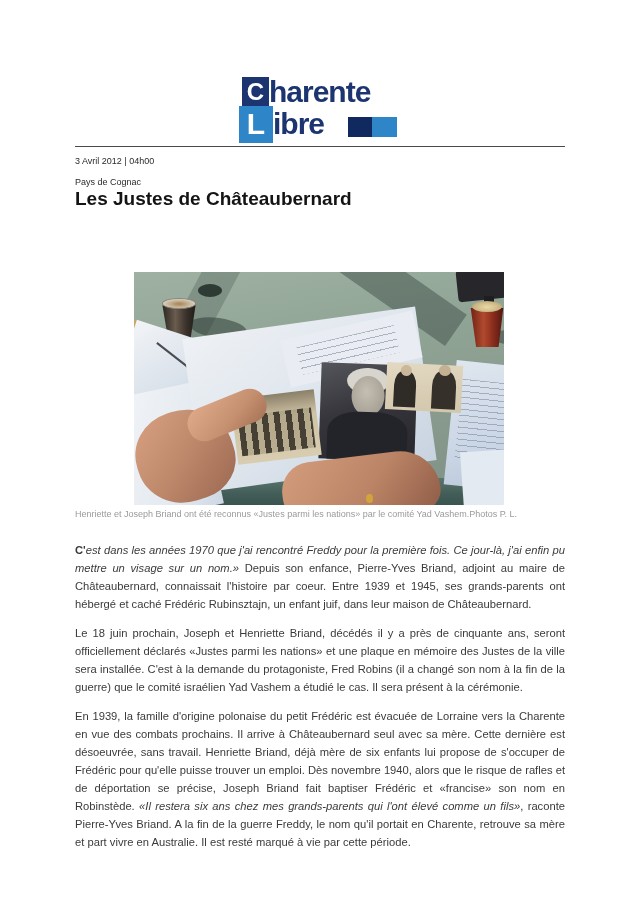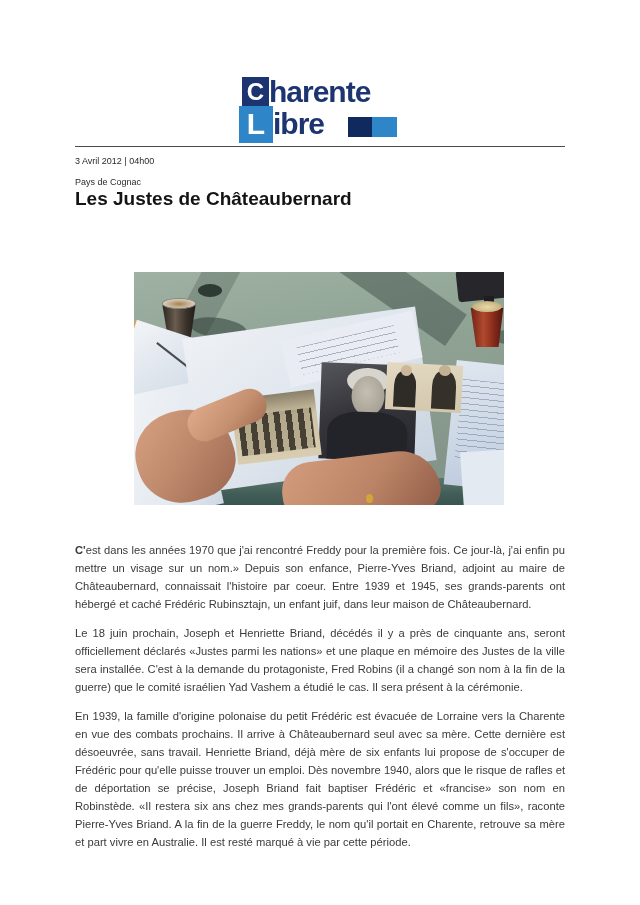--- a/index.html
+++ b/index.html
@@ -106,21 +106,21 @@
   .hand.right{left:148px;top:184px;width:158px;height:62px;border-radius:30px 42px 22px 30px;transform:rotate(-7deg);
     background:linear-gradient(130deg,#d39d7d 0%,#bb8466 55%,#8f5c47 100%);}
   .ring{left:232px;top:222px;width:7px;height:9px;border-radius:50%;background:#d4a43c;}
 
   
   .caption{position:absolute;left:75px;top:509px;width:490px;font-size:9px;color:var(--caption-grey);}
   .article-body{position:absolute;left:75px;top:541px;width:490px;font-size:11.2px;
     line-height:18px;color:var(--body-text);text-align:justify;}
   .article-body p{margin:0 0 11px 0;}
   .seg-bold{font-weight:bold;}
-  .seg-italic{}
+  .seg-italic{font-style:italic;}
 </style>
 </head>
 <body>
 
 <div class="page">
 
   <div class="logo">
     <div class="c-box">C</div>
     <div class="l-box">L</div>
     <div class="word-top">harente</div>
@@ -179,20 +179,21 @@
     </div>
     <div class="sepia-group">
       <div class="figures"></div>
     </div>
     <div class="hand left-palm"></div>
     <div class="hand left-fingers"></div>
     <div class="hand right"></div>
     <div class="ring"></div>
   </div>
 
+  <div class="caption">Henriette et Joseph Briand ont été reconnus «Justes parmi les nations» par le comité Yad Vashem.Photos P. L.</div>
 
   <div class="article-body">
       <p><span class="seg-bold">C'</span><span class="seg-italic">est dans les années 1970 que j'ai rencontré Freddy pour la première fois. Ce jour-là, j'ai enfin pu mettre un visage sur un nom.»</span><span class="seg-normal"> Depuis son enfance, Pierre-Yves Briand, adjoint au maire de Châteaubernard, connaissait l'histoire par coeur. Entre 1939 et 1945, ses grands-parents ont hébergé et caché Frédéric Rubinsztajn, un enfant juif, dans leur maison de Châteaubernard.</span></p>
       <p><span class="seg-normal">Le 18 juin prochain, Joseph et Henriette Briand, décédés il y a près de cinquante ans, seront officiellement déclarés «Justes parmi les nations» et une plaque en mémoire des Justes de la ville sera installée. C'est à la demande du protagoniste, Fred Robins (il a changé son nom à la fin de la guerre) que le comité israélien Yad Vashem a étudié le cas. Il sera présent à la cérémonie.</span></p>
       <p><span class="seg-normal">En 1939, la famille d'origine polonaise du petit Frédéric est évacuée de Lorraine vers la Charente en vue des combats prochains. Il arrive à Châteaubernard seul avec sa mère. Cette dernière est désoeuvrée, sans travail. Henriette Briand, déjà mère de six enfants lui propose de s'occuper de Frédéric pour qu'elle puisse trouver un emploi. Dès novembre 1940, alors que le risque de rafles et de déportation se précise, Joseph Briand fait baptiser Frédéric et «francise» son nom en Robinstède. </span><span class="seg-italic">«Il restera six ans chez mes grands-parents qui l'ont élevé comme un fils»</span><span class="seg-normal">, raconte Pierre-Yves Briand. A la fin de la guerre Freddy, le nom qu'il portait en Charente, retrouve sa mère et part vivre en Australie. Il est resté marqué à vie par cette période.</span></p>
     </div>
 
 </div>
 
 </body></html>

